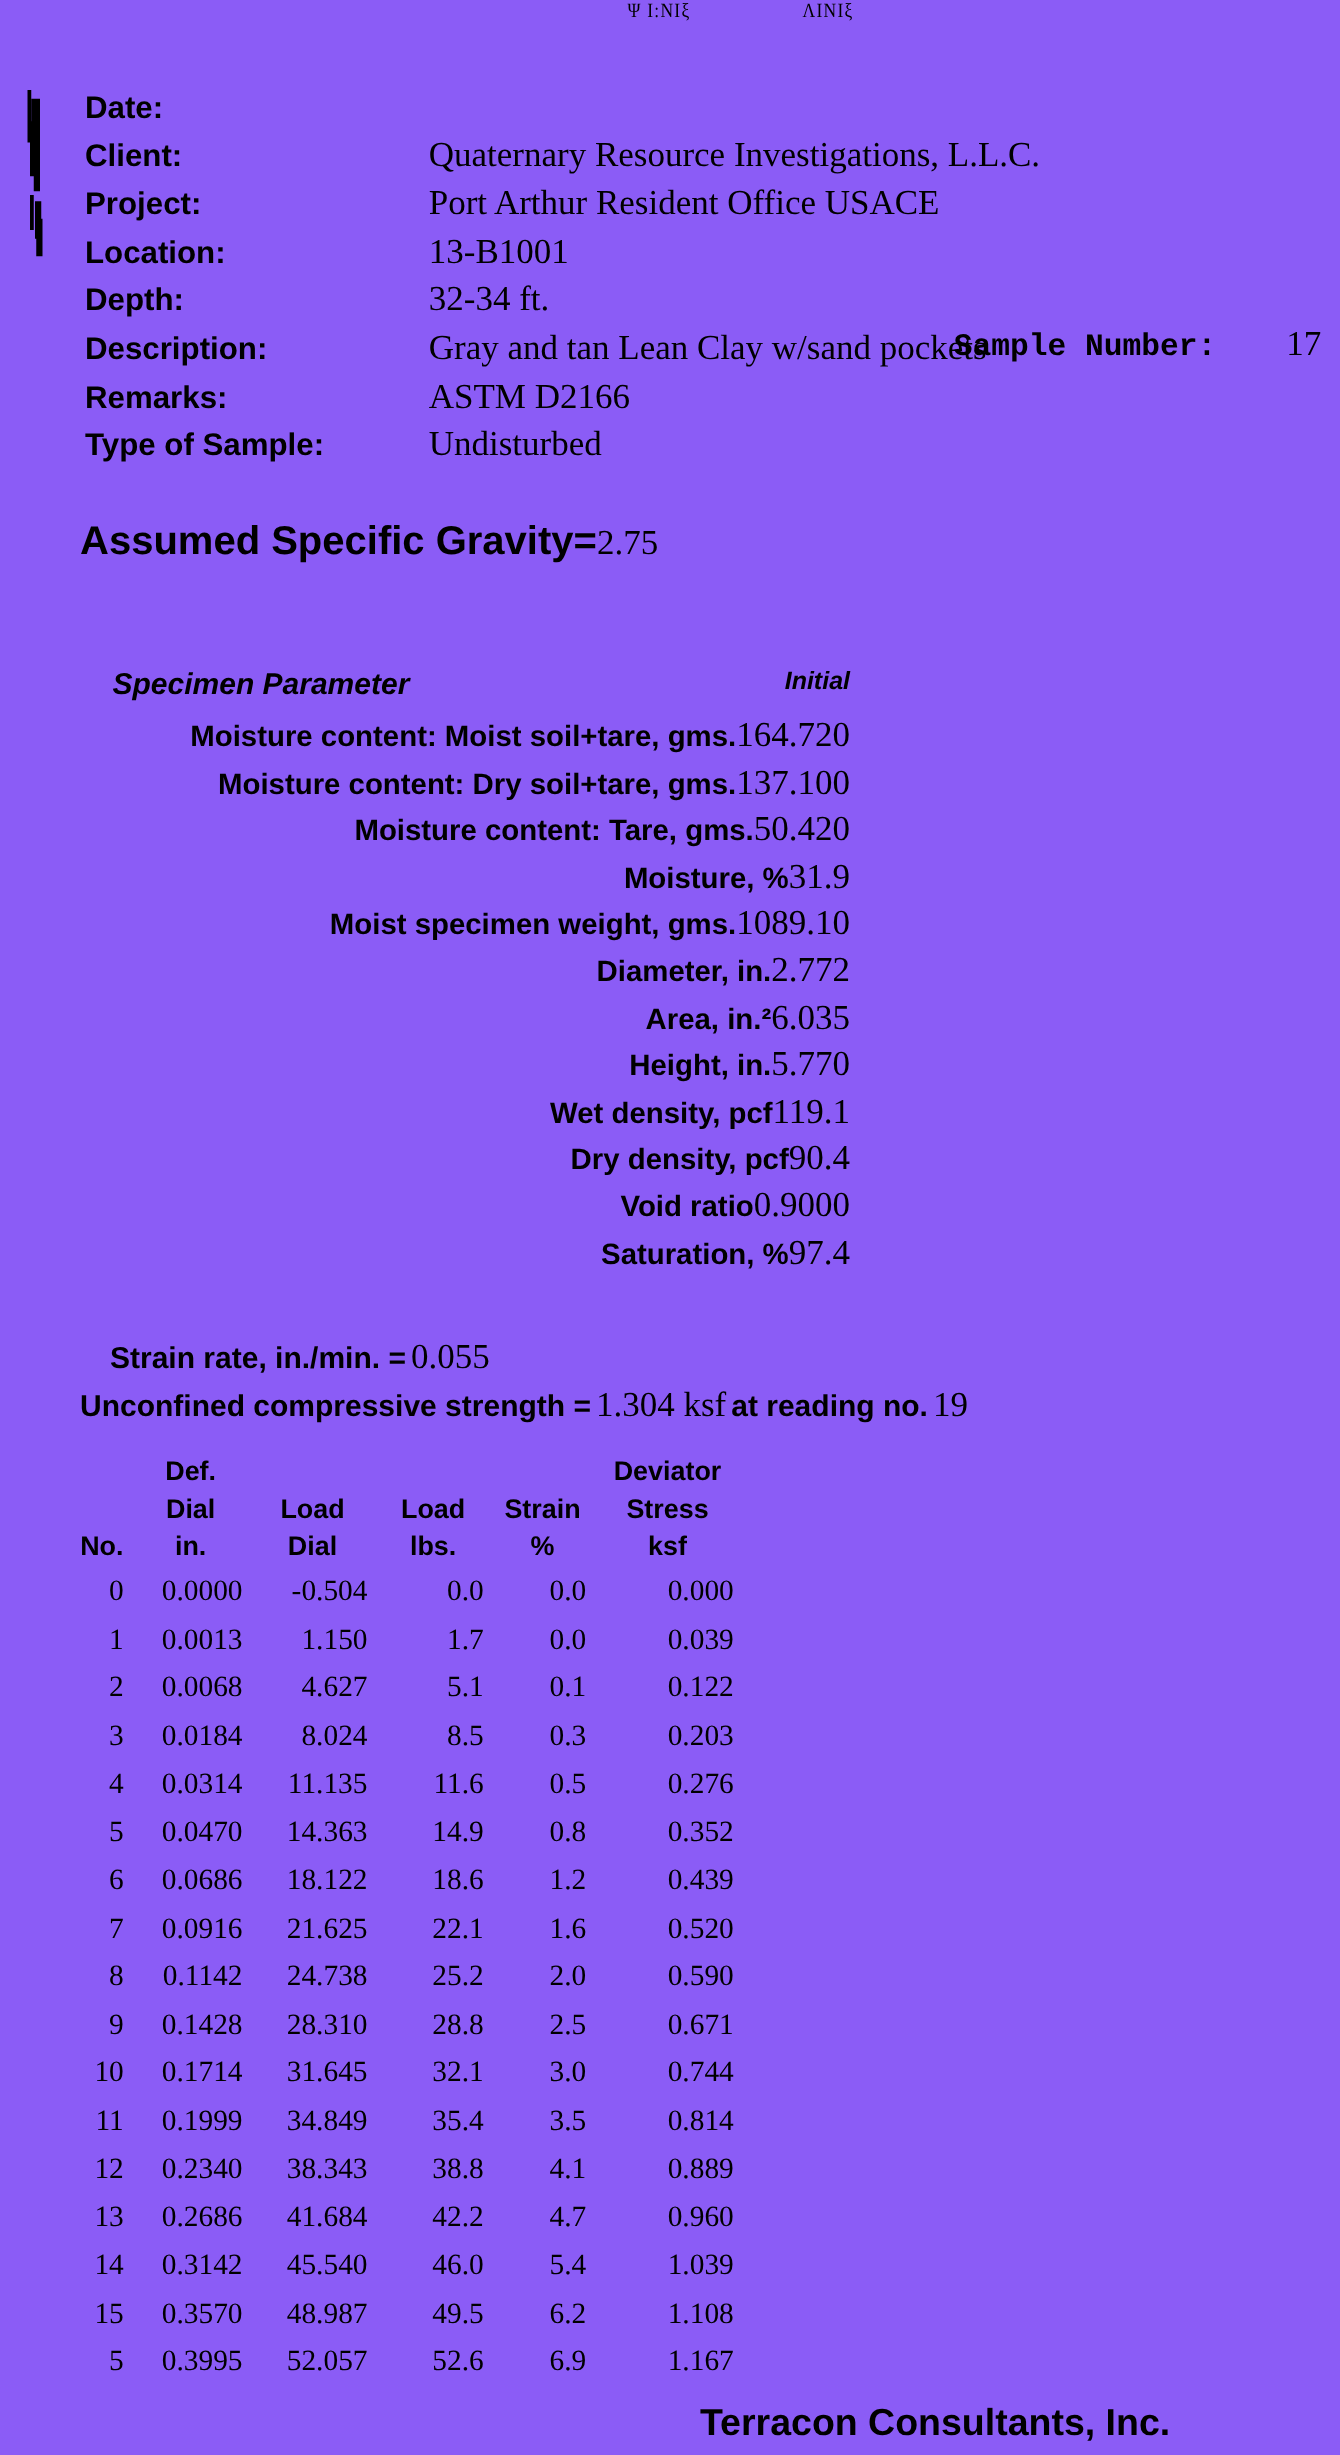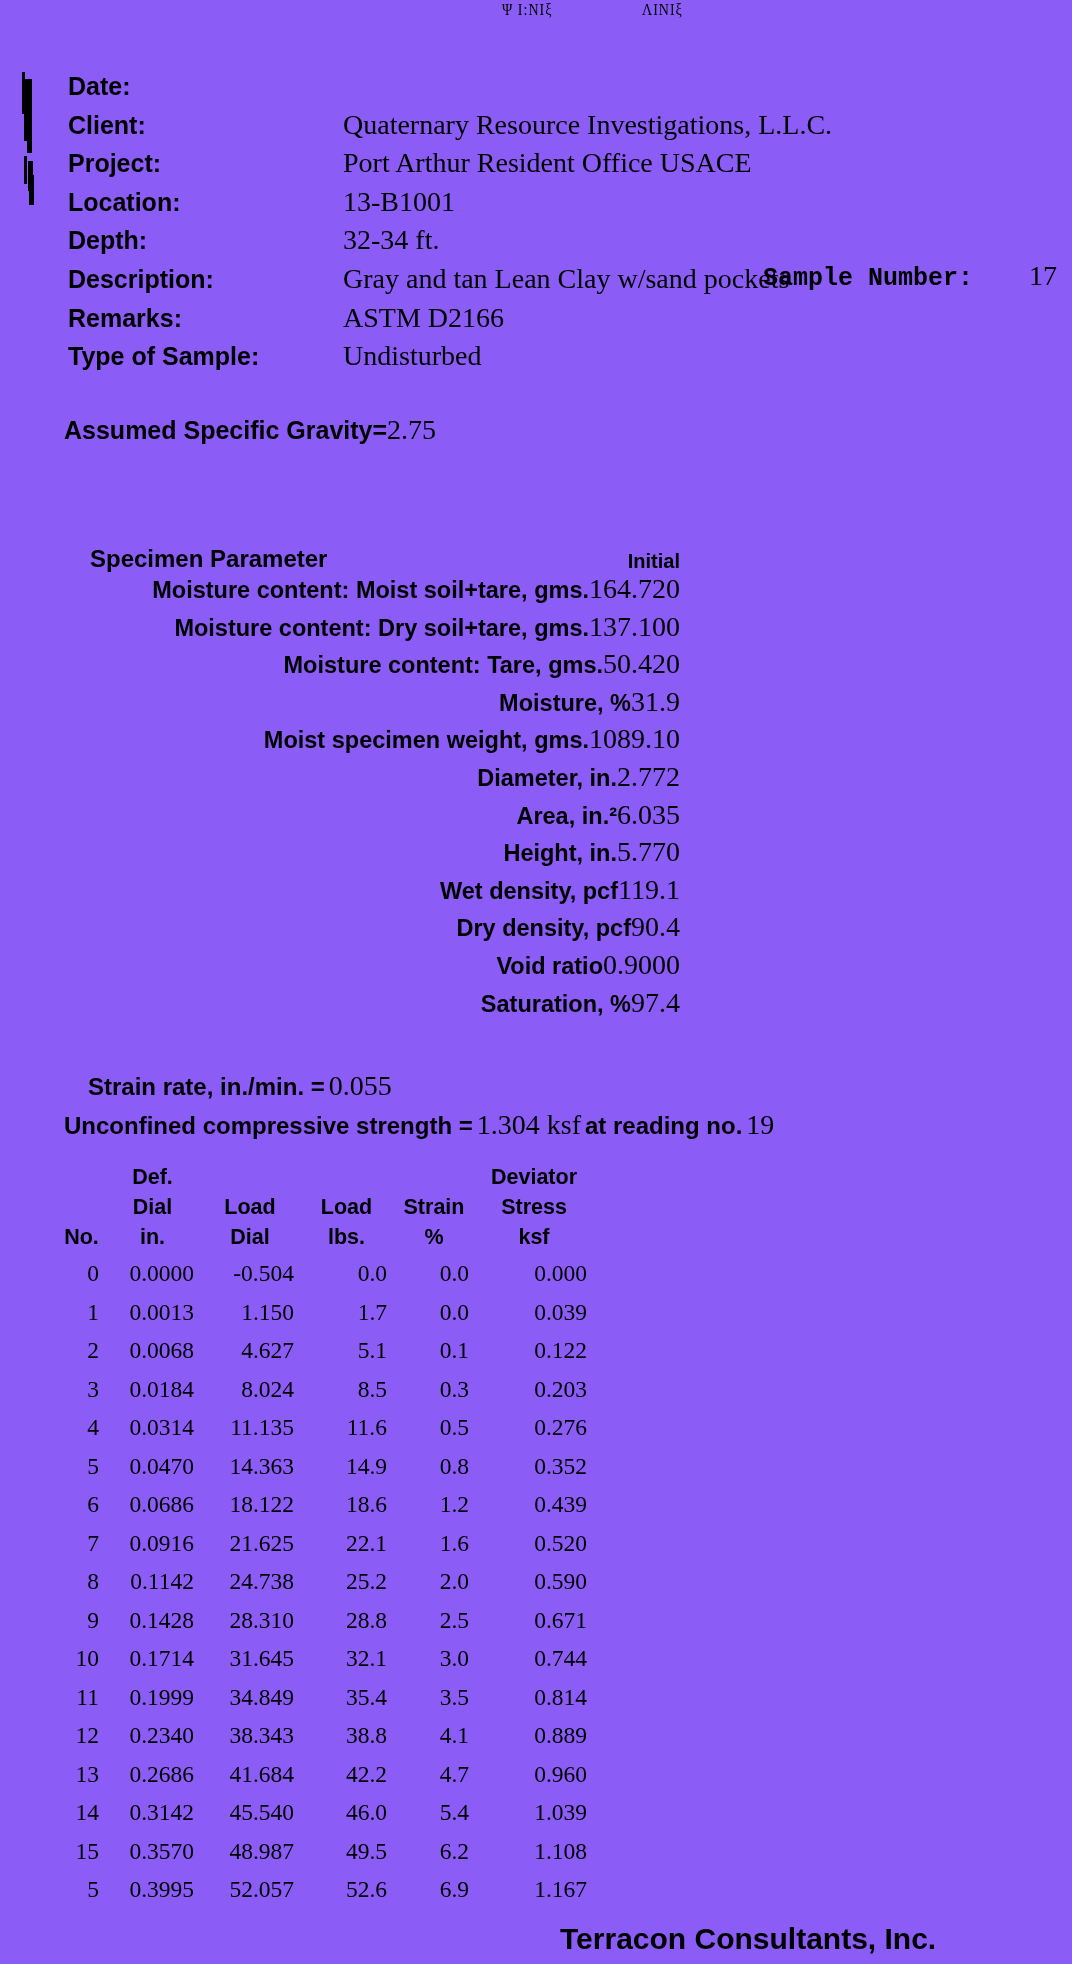--- a/index.html
+++ b/index.html
@@ -28,28 +28,28 @@
 
   
   #header-block{position:absolute;left:68px;top:70px;}
   .hrow{height:38.6px;white-space:nowrap;}
   .hrow .lbl{display:inline-block;width:275px;font-size:25px;}
   .hrow .val{font-size:28px;}
   #sample-number-row{position:absolute;left:763px;top:260px;white-space:nowrap;}
   #sample-number-row .lbl{font-size:25px;display:inline-block;width:228px;font-family:Liberation Mono, monospace;}
   #sample-number-row .val{font-size:28px;padding-left:38px;}
   #assumed-sg-line{position:absolute;left:64px;top:414px;white-space:nowrap;}
-  #assumed-sg-line .lbl{font-size:25px;margin-top:19px;}
+  #assumed-sg-line .lbl{font-size:32px;margin-top:19px;}
   #assumed-sg-line .val{font-size:28px;}
   .lbl{font-family:"Liberation Sans",sans-serif;font-weight:bold;}
   .val{font-family:"Liberation Serif",serif;}
 
   
   #specimen-block{position:absolute;left:68px;top:534px;width:612px;}
-  .sp-head{display:flex;justify-content:space-between;height:39px;align-items:flex-end;}
+  .sp-head{display:flex;justify-content:space-between;height:39px;align-items:flex-start;font-style:italic;}
   .sp-head .sp-title{font-size:24px;margin-left:22px;}
   .sp-head .sp-initial{font-size:20px;}
   .srow{display:flex;justify-content:flex-end;align-items:baseline;height:37.6px;}
   .srow .lbl{font-size:23.5px;}
   .srow .val{font-size:28px;}
 
   
   #strain-line{position:absolute;left:64px;top:1070px;white-space:nowrap;margin-left:24px;}
   #ucs-line{position:absolute;left:64px;top:1109px;white-space:nowrap;}
   #strain-line .lbl,#ucs-line .lbl{font-size:24px;}

